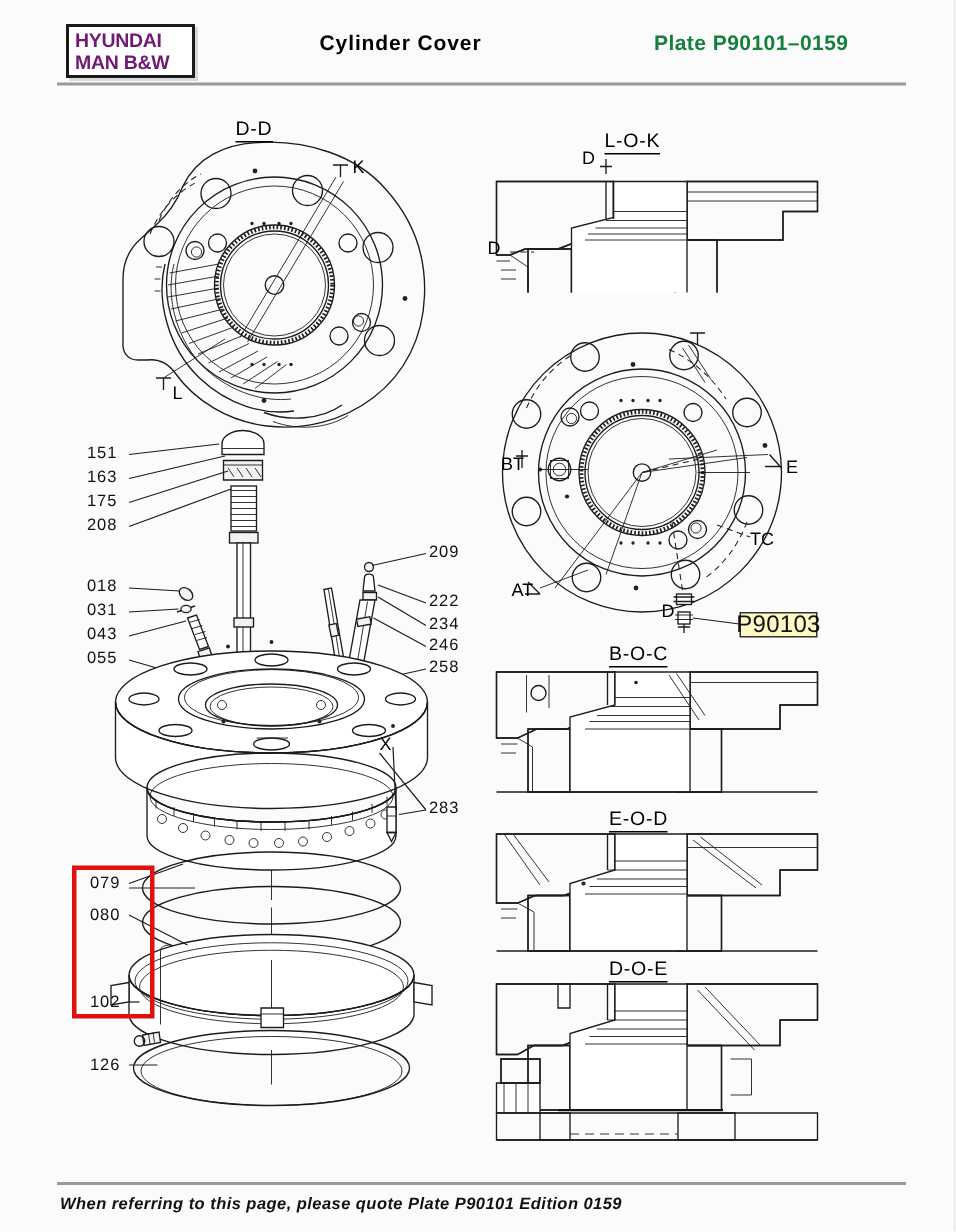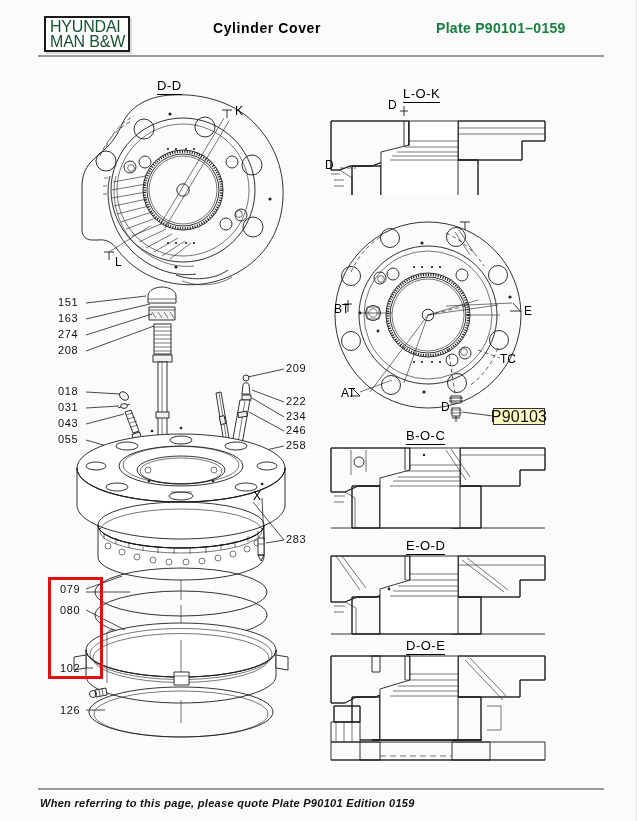--- a/index.html
+++ b/index.html
@@ -31,25 +31,25 @@
     box-sizing: border-box;
     display: flex;
     flex-direction: column;
     justify-content: center;
     align-items: flex-start;
     padding-left: 4px;
     background: #fff;
     box-shadow: 2px 2px 0 #d8d8d8;
   }
   #logo-box .l1, #logo-box .l2 {
-    font-weight: normal;
-    font-size: 16px;
+    font-weight: bold;
+    font-size: 13px;
     line-height: 15px;
     letter-spacing: -0.2px;
-    color: #14532d;
+    color: #701a75;
   }
   #title {
     position: absolute;
     left: 0; top: 20px; width: 534px;
     text-align: center;
     font-weight: bold;
     font-size: 14px;
     letter-spacing: 0.6px;
     color: #000;
   }
@@ -619,21 +619,21 @@
   <div id="plate-no">Plate  P90101–0159</div>
 
   <div class="sec-title" style="left:157px;top:78px;">D-D</div>
   <div class="sec-title" style="left:403px;top:86px;">L-O-K</div>
   <div class="sec-title" style="left:406px;top:428px;">B-O-C</div>
   <div class="sec-title" style="left:406px;top:538px;">E-O-D</div>
   <div class="sec-title" style="left:406px;top:638px;">D-O-E</div>
 
   <div class="pn" style="left:58px;top:296px;">151</div>
   <div class="pn" style="left:58px;top:312px;">163</div>
-  <div class="pn" style="left:58px;top:328px;">274</div>
+  <div class="pn" style="left:58px;top:328px;">175</div>
   <div class="pn" style="left:58px;top:344px;">208</div>
 
   <div class="pn" style="left:58px;top:385px;">018</div>
   <div class="pn" style="left:58px;top:401px;">031</div>
   <div class="pn" style="left:58px;top:417px;">043</div>
   <div class="pn" style="left:58px;top:433px;">055</div>
 
   <div class="pn" style="left:286px;top:362px;">209</div>
   <div class="pn" style="left:286px;top:395px;">222</div>
   <div class="pn" style="left:286px;top:410px;">234</div>

